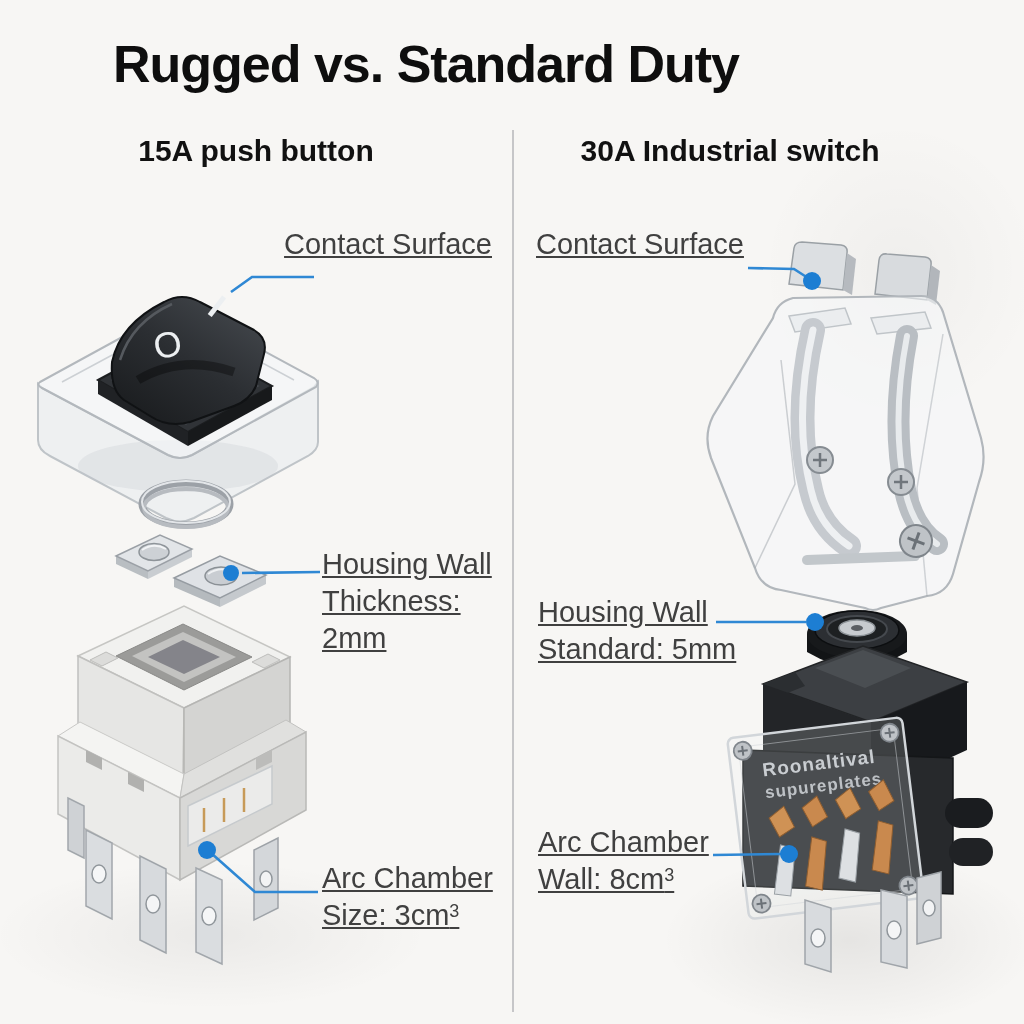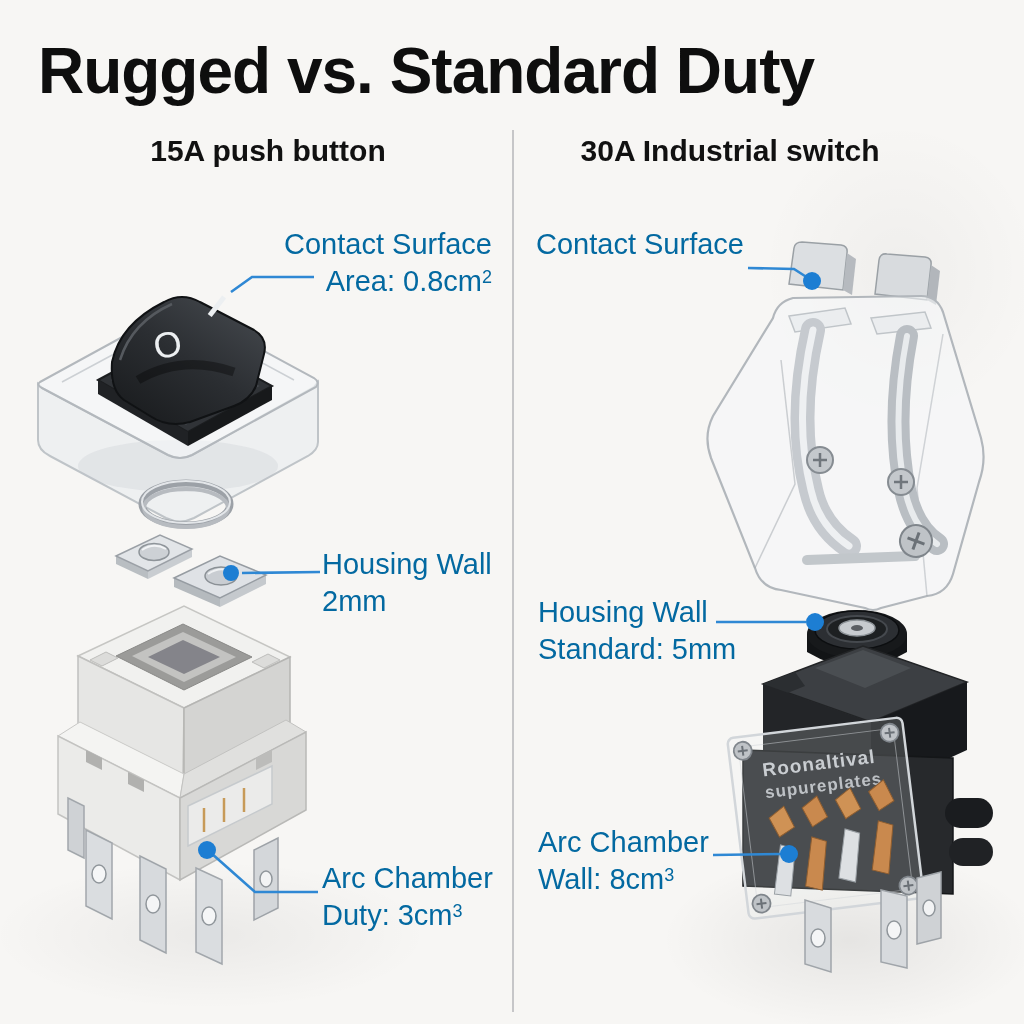--- a/index.html
+++ b/index.html
@@ -5,33 +5,33 @@
   html,body{margin:0;padding:0;}
   body{
     width:1024px;height:1024px;position:relative;overflow:hidden;
     background:#f7f6f4;
     font-family:"Liberation Sans","DejaVu Sans",sans-serif;
     color:#1b1b1b;
   }
   .shadow-soft{position:absolute;pointer-events:none;}
   .title{
     position:absolute;left:0;top:34px;width:852px;text-align:center;
-    font-size:64px;font-weight:700;letter-spacing:-1px;color:#0e0e0e;
+    font-size:52px;font-weight:700;letter-spacing:-1px;color:#0e0e0e;
   }
   .col-header{
     position:absolute;top:134px;font-size:30px;font-weight:700;color:#111;
     text-align:center;
   }
-  .col-header.left{left:0;width:512px;padding-left:12px;}
+  .col-header.left{left:0;width:512px;}
   .col-header.right{left:512px;width:436px;}
   .divider{
     position:absolute;left:512px;top:130px;width:2px;height:882px;
     background:#c6c6c8;
   }
-  .ann{position:absolute;font-size:29px;line-height:37px;color:#0369a1;}
+  .ann{position:absolute;font-size:29px;line-height:37px;color:#404040;text-decoration:underline;}
   .ann sup{font-size:18px;line-height:0;vertical-align:8px;}
   .ann.ra{text-align:right;}
   svg{position:absolute;}
   .overlay{left:0;top:0;z-index:40;pointer-events:none;}
   .prod{z-index:10;}
 </style>
 </head>
 <body>
 
 <div class="shadow-soft" style="left:-10px;top:860px;width:440px;height:150px;background:radial-gradient(ellipse at center, rgba(0,0,0,0.05), rgba(0,0,0,0) 70%);"></div>
@@ -248,31 +248,31 @@
     <circle cx="231" cy="573" r="8"></circle>
     <circle cx="207" cy="850" r="9"></circle>
     <circle cx="812" cy="281" r="9"></circle>
     <circle cx="815" cy="622" r="9"></circle>
     <circle cx="789" cy="854" r="9"></circle>
   </g>
 </svg>
 
 <div class="ann ra" style="left:250px;top:226px;width:242px;">
   <div>Contact Surface</div>
-  <div><span>Area: 0.8cm</span><sup>2</sup></div>
 </div>
 
 <div class="ann" style="left:322px;top:546px;width:200px;">
   <div>Housing Wall</div>
+  <div>Thickness:</div>
   <div>2mm</div>
 </div>
 
 <div class="ann" style="left:322px;top:860px;width:200px;">
   <div>Arc Chamber</div>
-  <div><span>Duty: 3cm</span><sup>3</sup></div>
+  <div><span>Size: 3cm</span><sup>3</sup></div>
 </div>
 
 <div class="ann" style="left:536px;top:226px;width:240px;">
   <div>Contact Surface</div>
 </div>
 
 <div class="ann" style="left:538px;top:594px;width:240px;">
   <div>Housing Wall</div>
   <div>Standard: 5mm</div>
 </div>

